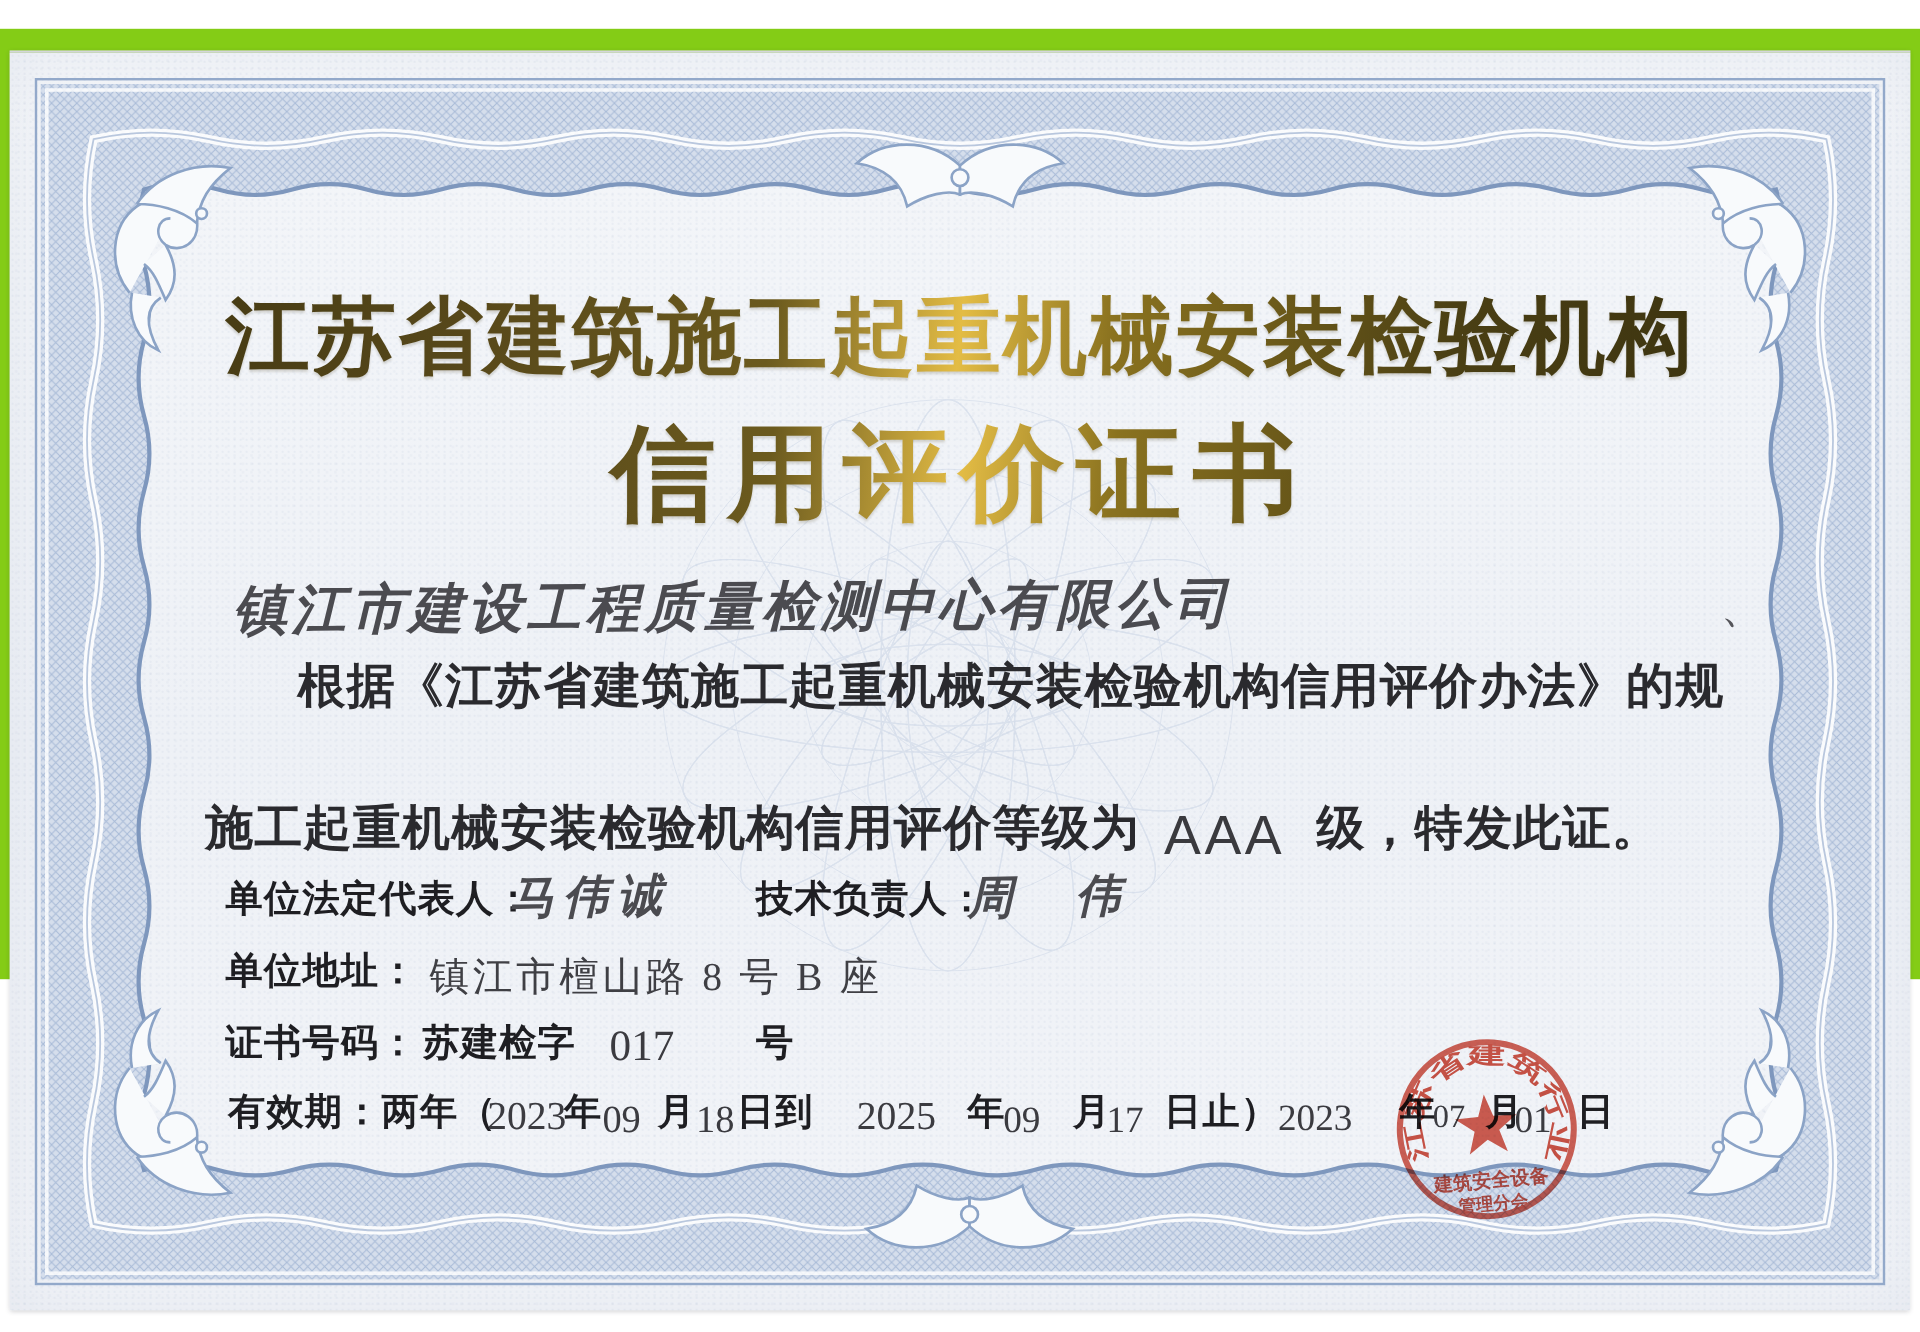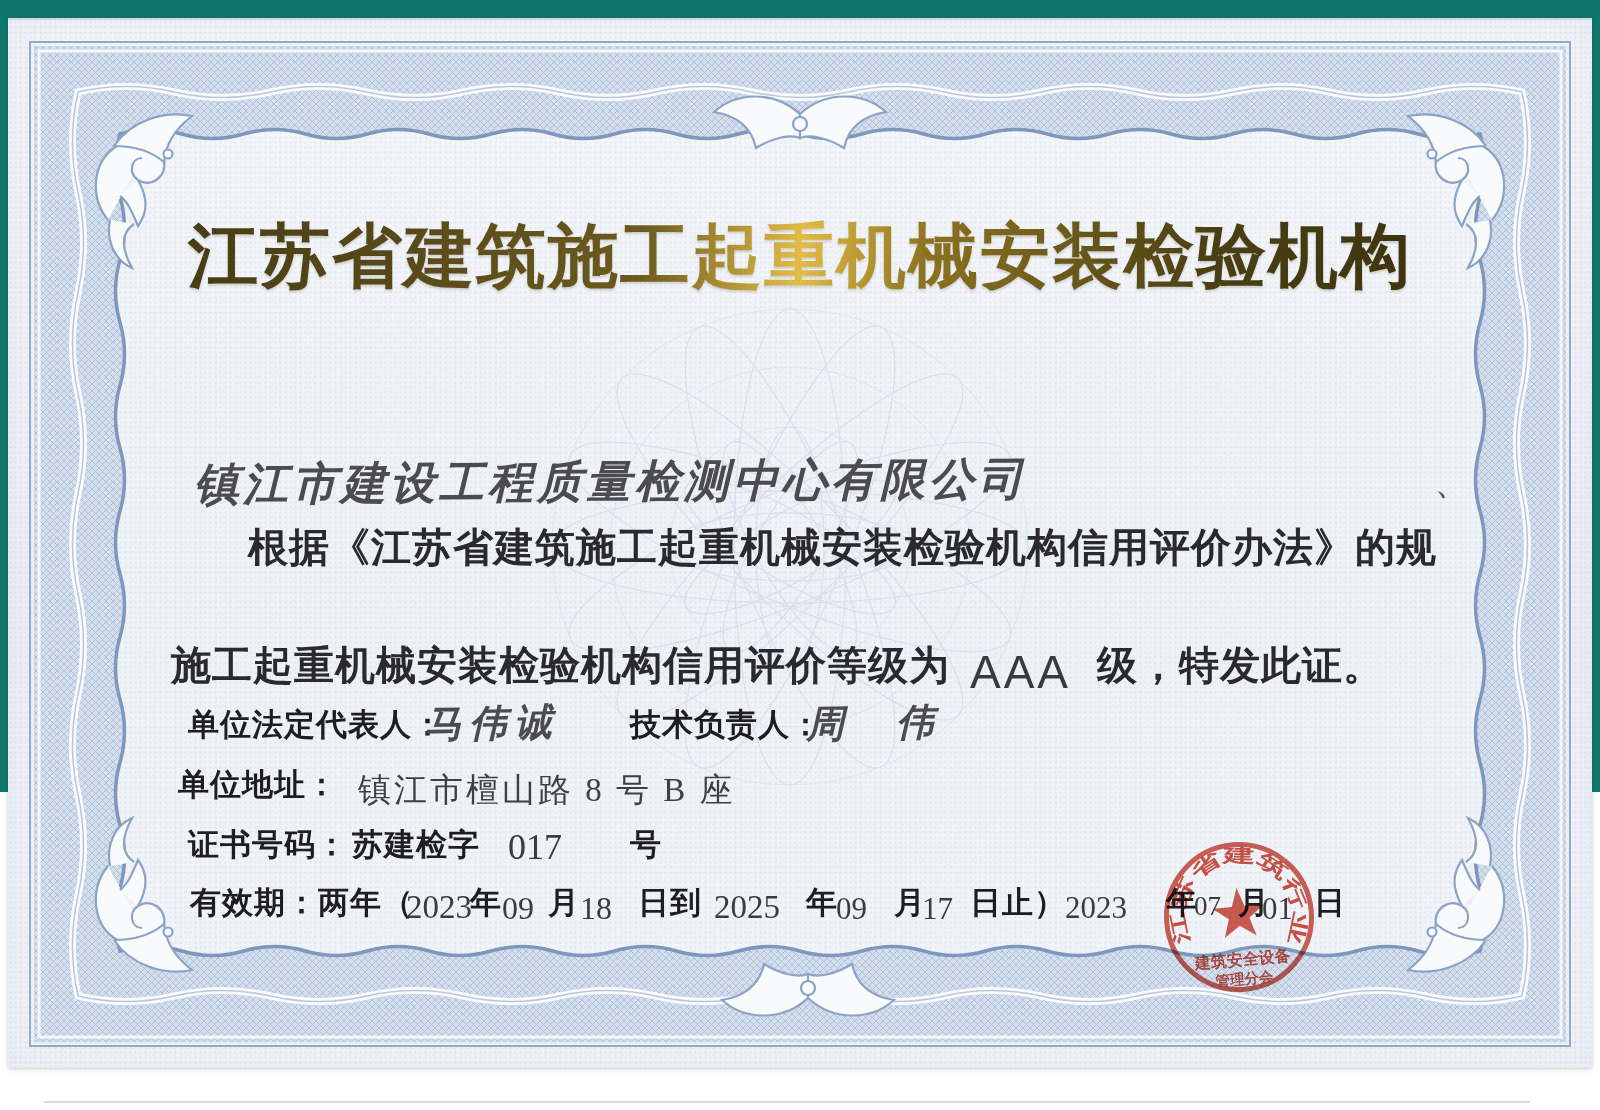--- a/index.html
+++ b/index.html
@@ -1,17 +1,17 @@
 <!DOCTYPE html>
 <html style="--gold-dark: #3a320f; --gold-bright: #e3bc45; --body-text: #2a2a2e;"><head>
 <meta charset="utf-8">
 <style>
   html,body{margin:0;padding:0;background:#ffffff;width:1600px;height:1110px;overflow:hidden;}
-  .page{position:relative;width:1600px;height:792px;background:#0f766e;
-        font-family:"Liberation Sans",sans-serif;}
+  .page{position:relative;width:1600px;height:792px;background:#84cc16;
+        font-family:"Liberation Sans",sans-serif;margin-top:24px;}
   .cert{position:absolute;left:8px;top:18px;width:1584px;height:1048px;
         background:
           radial-gradient(rgba(148,166,196,0.10) 1px, transparent 1.3px),
           radial-gradient(rgba(148,166,196,0.07) 1px, transparent 1.3px),
           linear-gradient(180deg,#f4f6f9 0%,#eef1f6 55%,#f2f4f8 100%);
         background-size:5px 5px,7px 7px,100% 100%;
         background-position:0 0,2px 3px,0 0;
         box-shadow:0 1px 4px rgba(40,40,50,0.25), inset 0 0 60px rgba(130,150,180,0.12);
         border-top:2px solid #d4d6da;}
   #frame-svg{position:absolute;left:0;top:0;}
@@ -130,48 +130,49 @@
           <ellipse rx="120" ry="34" transform="rotate(300)" stroke-width="1"></ellipse>
           <ellipse rx="120" ry="34" transform="rotate(330)" stroke-width="1"></ellipse>
           <circle r="60" stroke-width="0.8"></circle>
           <circle r="120" stroke-width="0.8"></circle>
           <circle r="180" stroke-width="0.8"></circle>
           <circle r="238" stroke-width="0.8"></circle>
         </g>
       </svg>
 
     <div class="abs gold t1">江苏省建筑施工起重机械安装检验机构</div>
+    <div class="abs gold t2">信用评价证书</div>
 
     <div class="abs script company">镇江市建设工程质量检测中心有限公司</div>
 
     <div class="abs bodytxt b1">根据《江苏省建筑施工起重机械安装检验机构信用评价办法》的规</div>
     <div class="abs bodytxt b3"><span>施工起重机械安装检验机构信用评价等级为</span><span class="rating">AAA</span><span>级，特发此证。</span></div>
 
     <div class="abs stray">、</div>
 
     <div class="abs lbl" style="left:180px;top:684px;">单位法定代表人：</div>
     <div class="abs script handw" style="left:416px;top:678px;">马伟诚</div>
     <div class="abs lbl" style="left:622px;top:684px;">技术负责人：</div>
     <div class="abs script handw" style="left:798px;top:678px;">周　伟</div>
 
-    <div class="abs lbl" style="left:170px;top:744px;">单位地址：</div>
+    <div class="abs lbl" style="left:180px;top:744px;">单位地址：</div>
     <div class="abs serifval" style="left:350px;top:748px;">镇江市檀山路 8 号 B 座</div>
 
     <div class="abs lbl" style="left:180px;top:804px;">证书号码：</div>
     <div class="abs lbl" style="left:344px;top:804px;">苏建检字</div>
     <div class="abs num" style="left:500px;top:806px;font-size:36px;">017</div>
     <div class="abs lbl" style="left:622px;top:804px;">号</div>
 
     <div class="abs lbl" style="left:182px;top:862px;">有效期：两年（</div>
     <div class="abs num" style="left:398px;top:869px;font-size:33px;">2023</div>
     <div class="abs lbl" style="left:462px;top:862px;">年</div>
     <div class="abs num" style="left:494px;top:870px;font-size:32px;">09</div>
     <div class="abs lbl" style="left:540px;top:862px;">月</div>
     <div class="abs num" style="left:572px;top:870px;font-size:32px;">18</div>
-    <div class="abs lbl" style="left:630px;top:862px;">日到</div>
+    <div class="abs lbl" style="left:606px;top:862px;">日到</div>
     <div class="abs num" style="left:706px;top:869px;font-size:33px;">2025</div>
     <div class="abs lbl" style="left:798px;top:862px;">年</div>
     <div class="abs num" style="left:828px;top:871px;font-size:31px;">09</div>
     <div class="abs lbl" style="left:886px;top:862px;">月</div>
     <div class="abs num" style="left:914px;top:871px;font-size:31px;font-family:Liberation Serif, serif;">17</div>
     <div class="abs lbl" style="left:962px;top:862px;">日止）</div>
 
     <div class="abs num" style="left:1057px;top:870px;font-size:31px;">2023</div>
     <div class="abs lbl" style="left:1158px;top:862px;">年</div>
     <div class="abs num" style="left:1186px;top:871px;font-size:27px;">07</div>

